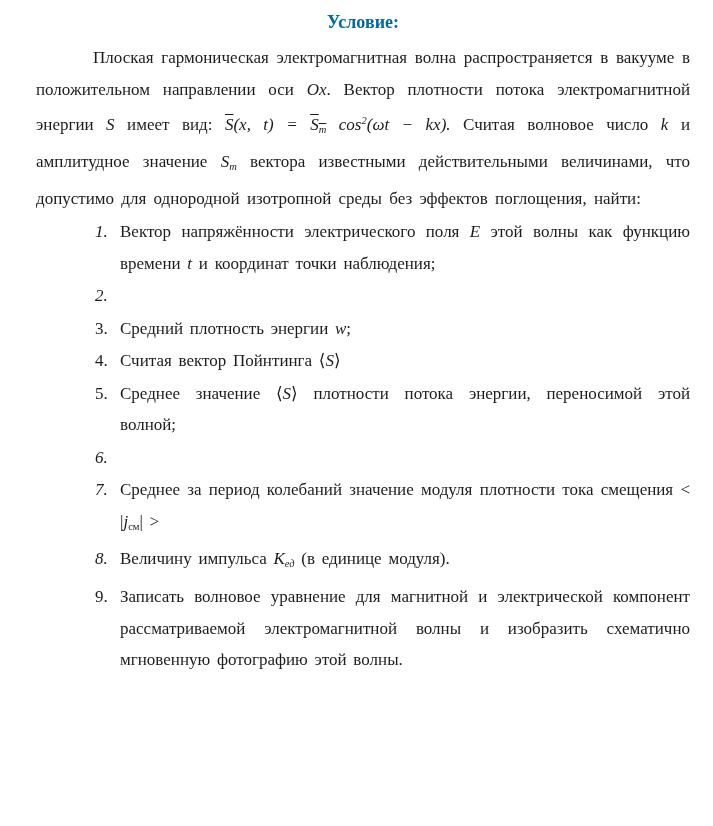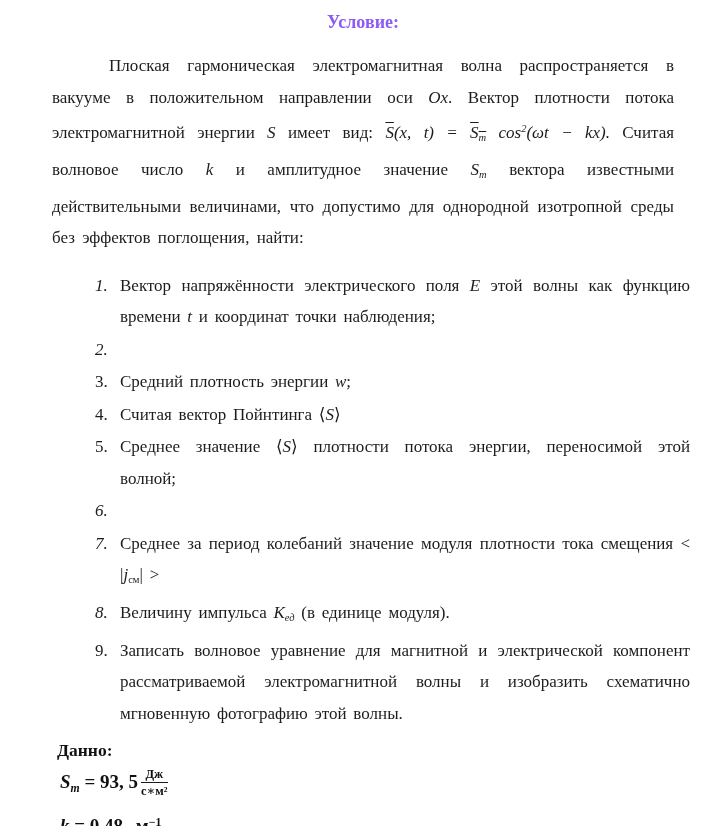--- a/index.html
+++ b/index.html
@@ -4,25 +4,25 @@
 <style>
   html,body{margin:0;padding:0;}
   body{
     width:713px;height:826px;background:#ffffff;color:#1c1c1c;
     font-family:"Liberation Serif","DejaVu Serif",serif;
     overflow:hidden;
   }
   .page{padding:4px 23px 0 36px;}
   .title{
     font-size:18px;font-weight:700;text-align:center;
-    margin:6px 0 8px 0;line-height:24px;color:#8b5cf6;font-family:Liberation Serif, serif;
+    margin:6px 0 8px 0;line-height:24px;color:#0369a1;font-family:Liberation Serif, serif;
   }
   .para{
     font-size:17px;line-height:31.5px;text-align:justify;
-    text-indent:57px;margin:16px;word-spacing:3px;
+    text-indent:57px;margin:0;word-spacing:3px;
   }
   .plist{list-style:none;margin:2px 0 0 0;padding:0;font-size:17px;line-height:31.5px;}
   .plist li{display:flex;margin-top:1px;}
   .li-num{flex:0 0 25px;margin-left:59px;}
   .li-body{flex:1;text-align:justify;word-spacing:2.5px;}
   .i{font-style:italic;}
   .sub{font-size:0.62em;vertical-align:-0.32em;}
   .sup{font-size:0.62em;vertical-align:0.55em;}
   .ol{text-decoration:overline;}
   .given{margin-top:6px;}
@@ -78,30 +78,14 @@
     <li>
       <span class="li-num"><span class="i">8.</span></span>
       <span class="li-body"><span>Величину импульса </span><span class="i">K</span><span class="i sub">ед</span><span> (в единице модуля).</span></span>
     </li>
     <li>
       <span class="li-num"><span>9.</span></span>
       <span class="li-body"><span>Записать волновое уравнение для магнитной и электрической компонент рассматриваемой электромагнитной волны и изобразить схематично мгновенную фотографию этой волны.</span></span>
     </li>
   </ol>
 
-  <div class="given">
-    <div class="given-label">Данно:</div>
-
-    <div class="eq">
-      <span class="bi">S</span><span class="bi sub">m</span>
-      <span class="b">=</span>
-      <span class="b">93, 5</span><span class="frac"><span class="frac-num">Дж</span><span class="frac-den">с∗м²</span></span>
-    </div>
-
-    <div class="eq">
-      <span class="bi">k</span>
-      <span class="b">=</span>
-      <span class="b">0,48</span>
-      <span class="b unit"><span>м</span><span class="sup">−1</span></span>
-    </div>
-  </div>
 
 </div>
 
 </body></html>

